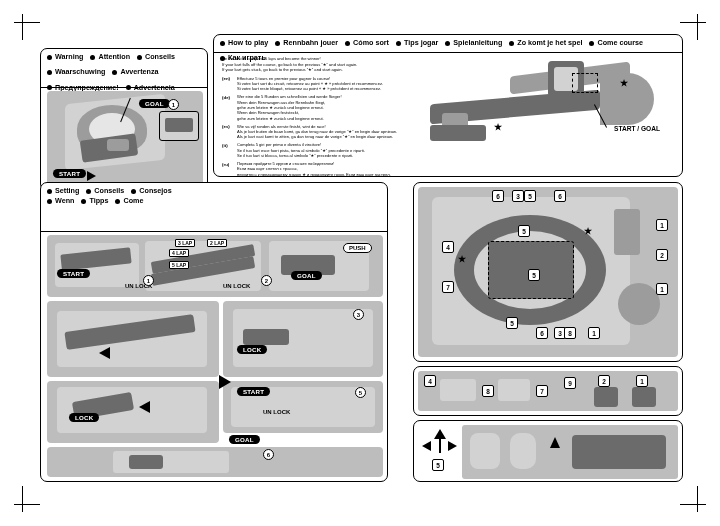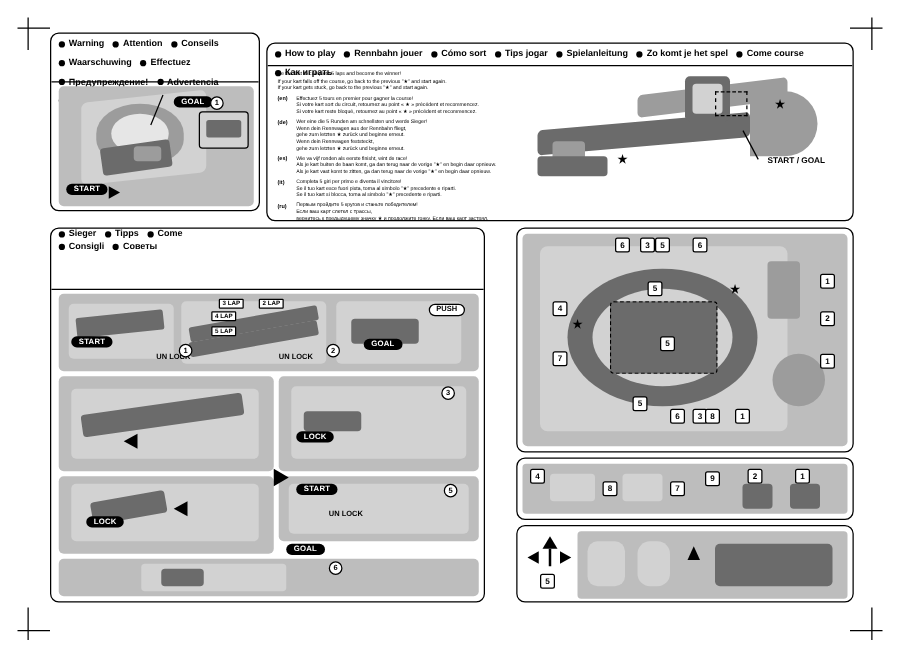--- a/index.html
+++ b/index.html
@@ -48,41 +48,41 @@
 
   <div class="crop h" style="left:14px;top:22px;"></div>
   <div class="crop v" style="left:22px;top:14px;"></div>
   <div class="crop h" style="left:680px;top:22px;"></div>
   <div class="crop v" style="left:697px;top:14px;"></div>
   <div class="crop h" style="left:14px;top:504px;"></div>
   <div class="crop v" style="left:22px;top:486px;"></div>
   <div class="crop h" style="left:680px;top:504px;"></div>
   <div class="crop v" style="left:697px;top:486px;"></div>
 
-  <div class="panel" style="left:40px;top:26px;width:168px;height:143px;">
+  <div class="panel" style="left:40px;top:48px;width:168px;height:143px;">
     <div class="hdr" style="padding-top:4px;">
       <span class="it">
           <span class="bullet"></span>
           <span>Warning</span>
         </span>
       <span class="it">
           <span class="bullet"></span>
           <span>Attention</span>
         </span>
       <span class="it">
           <span class="bullet"></span>
           <span>Conseils</span>
         </span>
       <span class="it">
           <span class="bullet"></span>
           <span>Waarschuwing</span>
         </span>
       <span class="it">
           <span class="bullet"></span>
-          <span>Effectuez</span>
+          <span>Avvertenza</span>
         </span>
       <span class="it">
           <span class="bullet"></span>
           <span>Предупреждение!</span>
         </span>
       <span class="it">
           <span class="bullet"></span>
           <span>Advertencia</span>
         </span>
       <span class="it">
@@ -224,42 +224,46 @@
       <div class="imgbox dashrect" style="left:148px;top:18px;width:26px;height:20px;"></div>
       <div class="tag star" style="left:196px;top:24px;">★</div>
       <div class="tag star" style="left:70px;top:68px;">★</div>
 
       <div class="tag" style="left:190px;top:70px;font-size:6.6px;font-weight:bold;">START / GOAL</div>
       <div class="imgbox" style="left:176px;top:48px;width:1px;height:26px;background:#000;transform:rotate(-28deg);"></div>
     </div>
   </div>
 
   <div class="panel" style="left:40px;top:182px;width:348px;height:300px;">
+    <div class="hdr" style="padding-top:4px;">
+      <span class="it">
+          <span class="bullet"></span>
+          <span>Setting</span>
+        </span>
+      <span class="it">
+          <span class="bullet"></span>
+          <span>Conseils</span>
+        </span>
+      <span class="it">
+          <span class="bullet"></span>
+          <span>Consejos</span>
+        </span>
+    </div>
     <div class="hdr" style="padding-top:0;">
       <span class="it">
           <span class="bullet"></span>
-          <span>Sieger</span>
+          <span>Wenn</span>
         </span>
       <span class="it">
           <span class="bullet"></span>
           <span>Tipps</span>
         </span>
       <span class="it">
           <span class="bullet"></span>
           <span>Come</span>
-        </span>
-    </div>
-    <div class="hdr" style="padding-top:0;">
-      <span class="it">
-          <span class="bullet"></span>
-          <span>Consigli</span>
-        </span>
-      <span class="it">
-          <span class="bullet"></span>
-          <span>Советы</span>
         </span>
     </div>
     <div class="rule" style="top:48px;"></div>
 
     <div class="imgbox gray" style="left:6px;top:52px;width:336px;height:62px;border-radius:4px;">
       <div class="imgbox gray2" style="left:8px;top:8px;width:84px;height:44px;border-radius:4px;"></div>
       <div class="imgbox dark" style="left:14px;top:16px;width:70px;height:16px;border-radius:2px;transform:rotate(-6deg);"></div>
       <div class="tag" style="left:10px;top:34px;">
           <span class="pill">START</span>
         </div>

